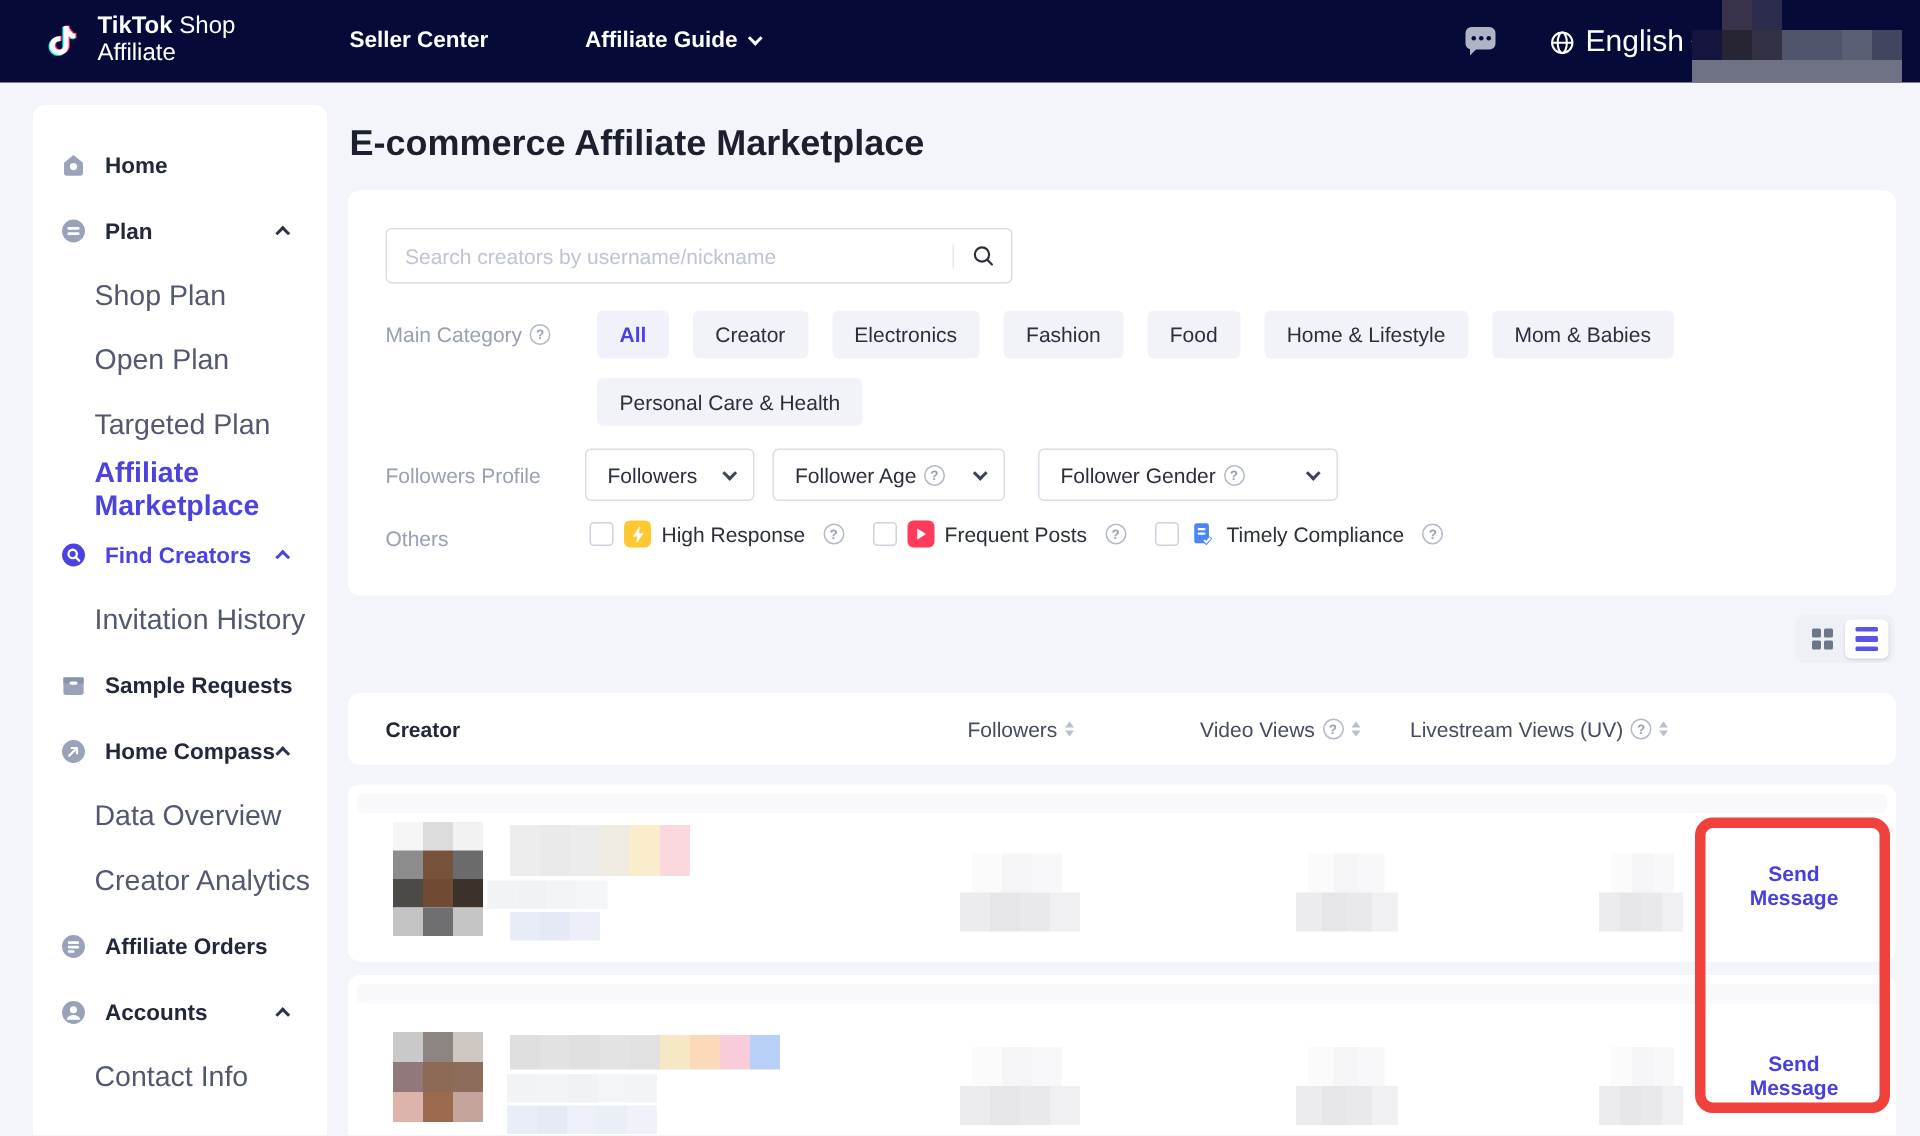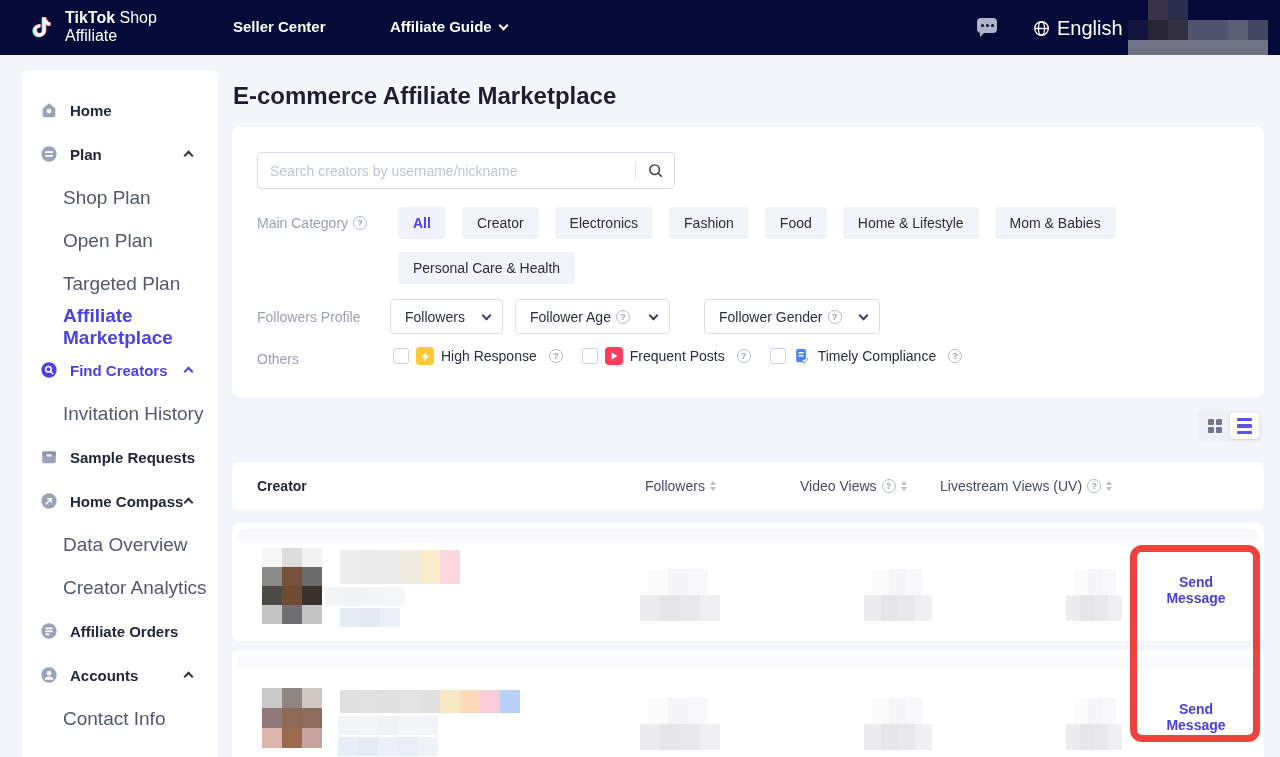--- a/index.html
+++ b/index.html
@@ -313,21 +313,21 @@
           </span>
         <span class="chev down"></span>
       </div>
       <div class="dropdown" style="left:283px; width:155px">
         <span class="dd-inner">
             <span>Follower Age</span>
             <span class="help"></span>
           </span>
         <span class="chev down"></span>
       </div>
-      <div class="dropdown" style="left:472px; width:176px">
+      <div class="dropdown" style="left:460px; width:200px">
         <span class="dd-inner">
             <span>Follower Gender</span>
             <span class="help"></span>
           </span>
         <span class="chev down"></span>
       </div>
 
       <div class="f-label" style="top:224px">
         <span>Others</span>
       </div>

